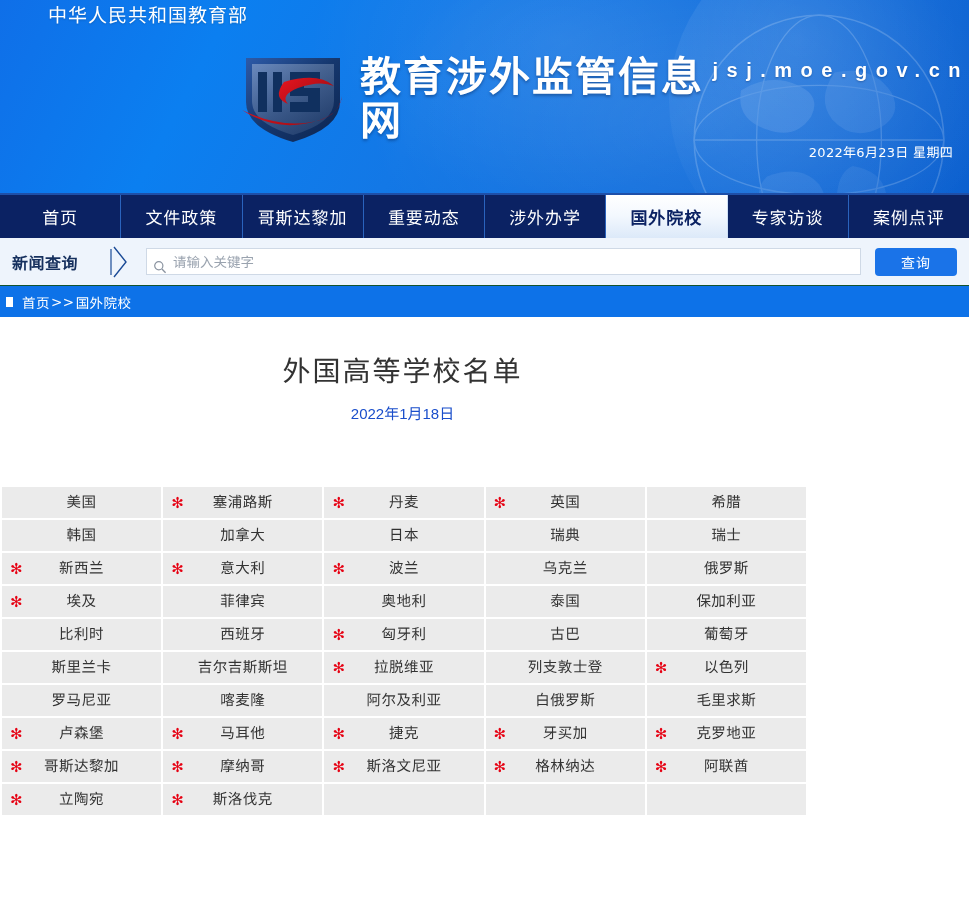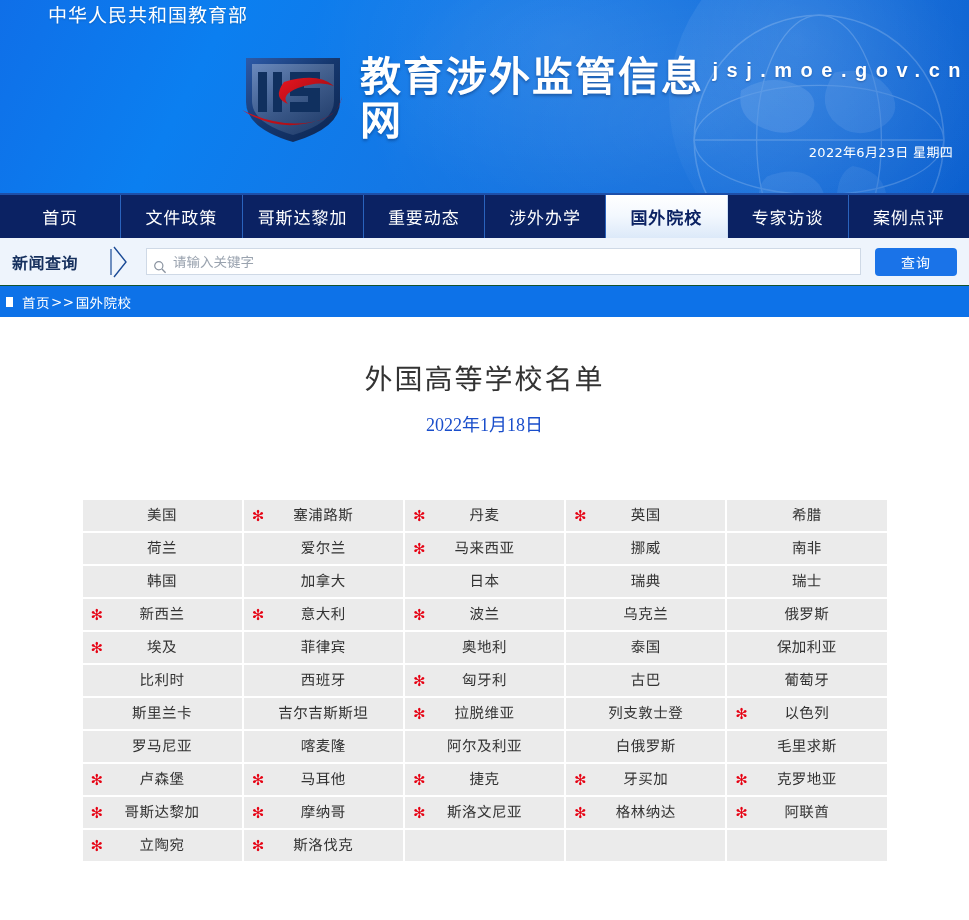--- a/index.html
+++ b/index.html
@@ -230,39 +230,39 @@
   .bc-text {
     color: #ffffff;
     font-size: 13.5px;
     font-family: "DejaVu Sans", sans-serif;
     letter-spacing: .5px;
   }
   .bc-sep { color: #ffffff; padding: 0 1px; }
 
   
   .main {
-    width: 969px;
+    width: 805px;
     background: #ffffff;
-    padding-top: 40px;
+    padding-top: 32px;
     box-sizing: border-box;
   }
   .page-title {
     text-align: center;
     font-size: 28px;
     color: #333333;
     font-family: "DejaVu Sans", sans-serif;
     letter-spacing: 2px;
     font-weight: normal;
     margin: 0;
   }
   .page-date {
     text-align: center;
-    font-size: 18px;
+    font-size: 15px;
     color: #1a4ecb;
-    font-family: Liberation Serif, serif;
+    font-family: Liberation Sans, sans-serif;
     margin-top: 13px;
   }
 
   
   .country-table {
     width: 808px;
     margin: 62px auto 0 auto;
     border-collapse: separate;
     border-spacing: 2px 2px;
     table-layout: fixed;
@@ -425,38 +425,20 @@
           <td>
             <span class="star">✻</span>
             <span class="cell-inner">英国</span>
           </td>
           <td>
             <span class="cell-inner">希腊</span>
           </td>
         </tr>
         <tr>
           <td>
-            <span class="cell-inner">荷兰</span>
-          </td>
-          <td>
-            <span class="cell-inner">爱尔兰</span>
-          </td>
-          <td>
-            <span class="star">✻</span>
-            <span class="cell-inner">马来西亚</span>
-          </td>
-          <td>
-            <span class="cell-inner">挪威</span>
-          </td>
-          <td>
-            <span class="cell-inner">南非</span>
-          </td>
-        </tr>
-        <tr>
-          <td>
             <span class="cell-inner">韩国</span>
           </td>
           <td>
             <span class="cell-inner">加拿大</span>
           </td>
           <td>
             <span class="cell-inner">日本</span>
           </td>
           <td>
             <span class="cell-inner">瑞典</span>

